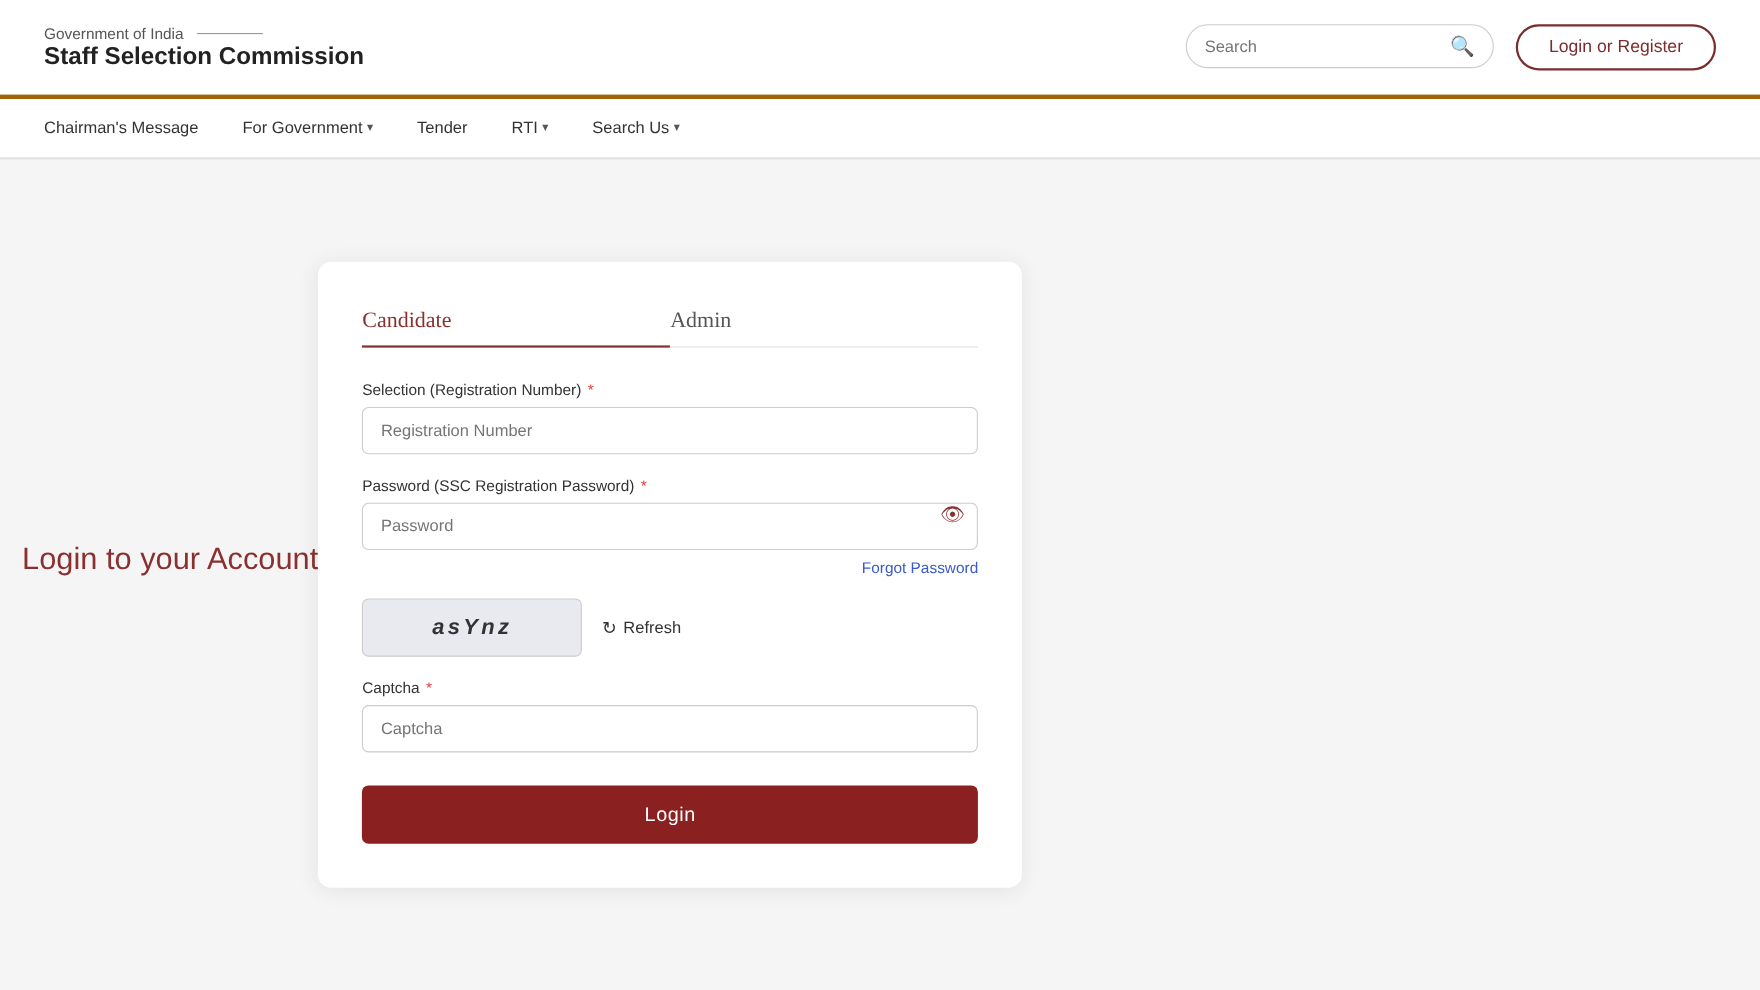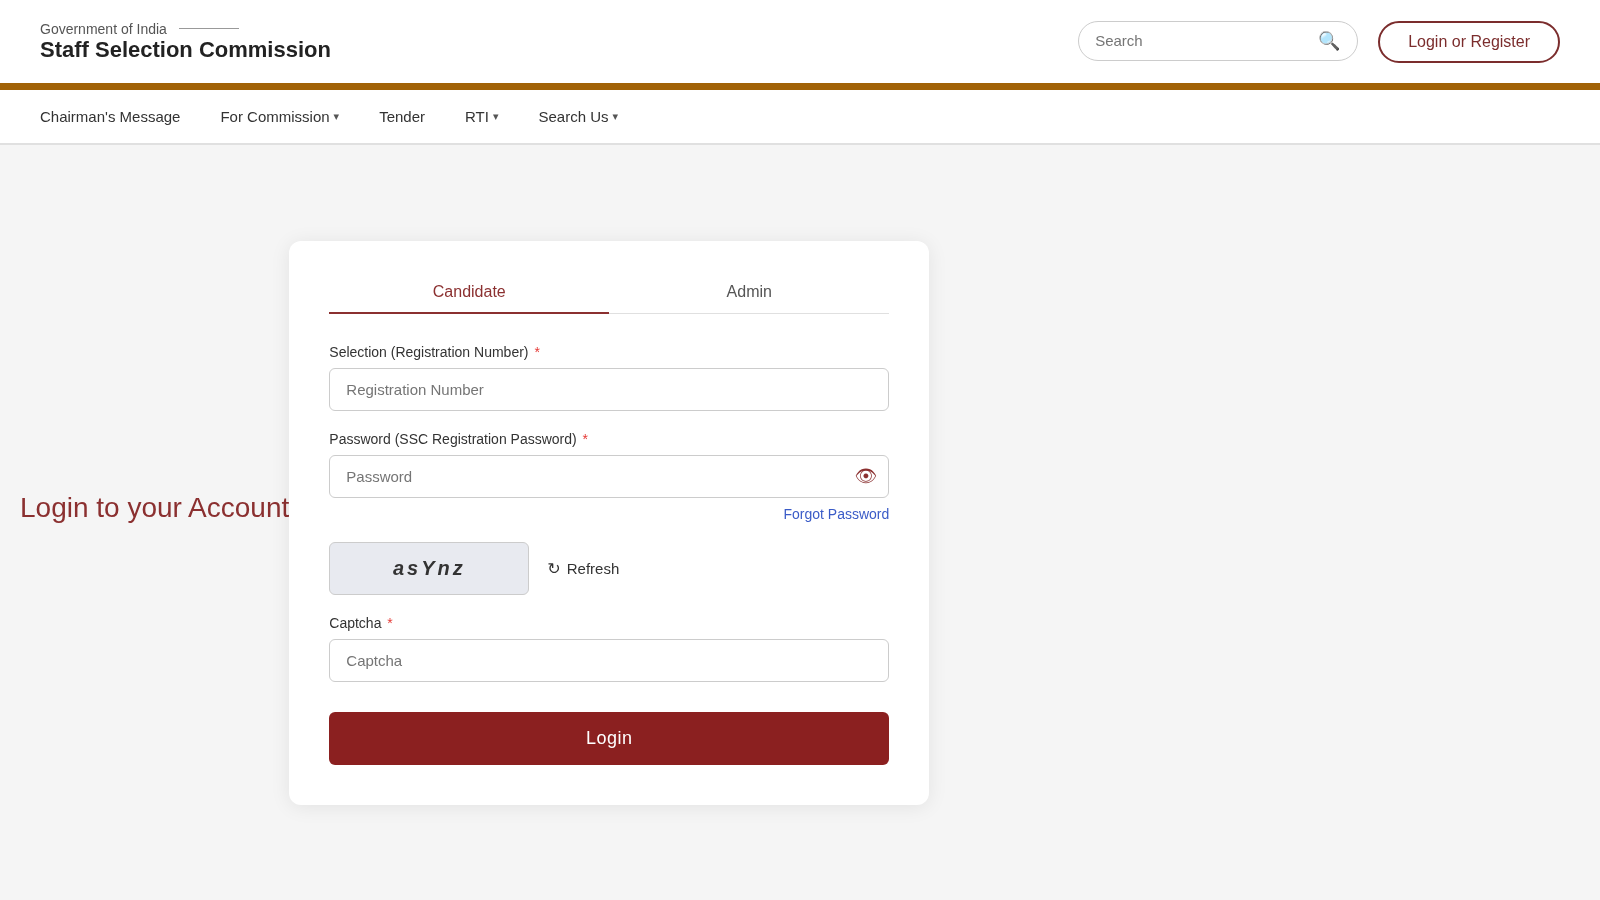--- a/index.html
+++ b/index.html
@@ -15,21 +15,21 @@
       width: 1600px;
     }
 
     
     .header {
       display: flex;
       align-items: center;
       justify-content: space-between;
       padding: 12px 40px;
       background: #fff;
-      border-bottom: 7px solid #a16207;
+      border-bottom: 4px solid #a16207;
       height: 90px;
     }
 
     .logo-section {
       display: flex;
       flex-direction: column;
     }
 
     .logo-govt {
       font-size: 14px;
@@ -151,26 +151,27 @@
 
     
     .tabs {
       display: flex;
       margin-bottom: 30px;
       border-bottom: 1px solid #e0e0e0;
     }
 
     .tab {
       flex: 1;
-      text-align: center;
+      text-align: left;
       padding: 12px 0;
-      font-size: 16px;
+      font-size: 20px;
       cursor: pointer;
       color: #555;
       position: relative;
+      font-family: Liberation Serif, serif;
     }
 
     .tab.active {
       color: #8b3030;
       font-weight: 500;
     }
 
     .tab.active::after {
       content: '';
       position: absolute;
@@ -205,21 +206,20 @@
       padding: 12px 16px;
       font-size: 15px;
       color: #3b82f6;
       outline: none;
       background: #fff;
     }
 
     .password-wrapper {
       position: relative;
       display: flex;
-      align-items: center;
     }
 
     .password-wrapper .field-input {
       padding-right: 48px;
     }
 
     .eye-btn {
       position: absolute;
       right: 12px;
       background: none;
@@ -311,21 +311,21 @@
     </div>
     <button class="login-register-btn">Login or Register</button>
   </div>
 </div>
 
 <nav class="navbar">
   <div class="nav-item">
     <span>Chairman's Message</span>
   </div>
   <div class="nav-item">
-    <span>For Commission</span>
+    <span>For Government</span>
     <span class="dropdown-arrow">▾</span>
   </div>
   <div class="nav-item">
     <span>Tender</span>
   </div>
   <div class="nav-item">
     <span>RTI</span>
     <span class="dropdown-arrow">▾</span>
   </div>
   <div class="nav-item">

